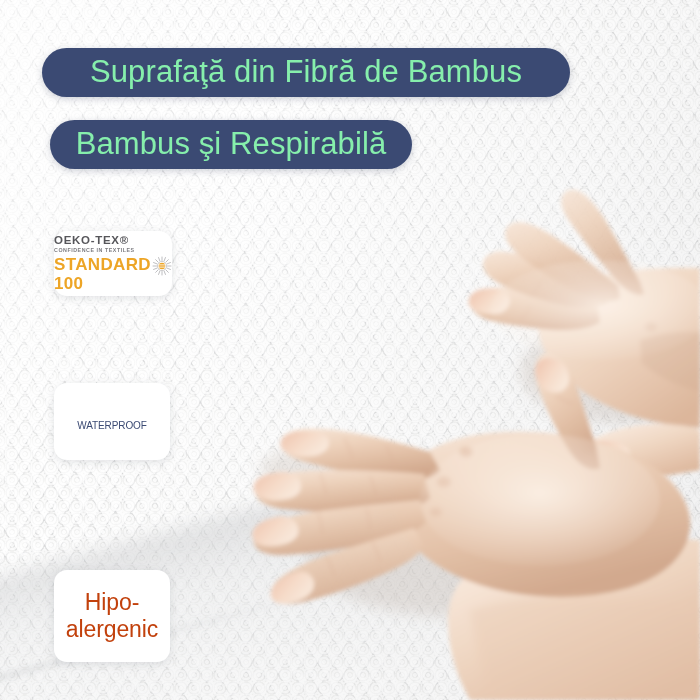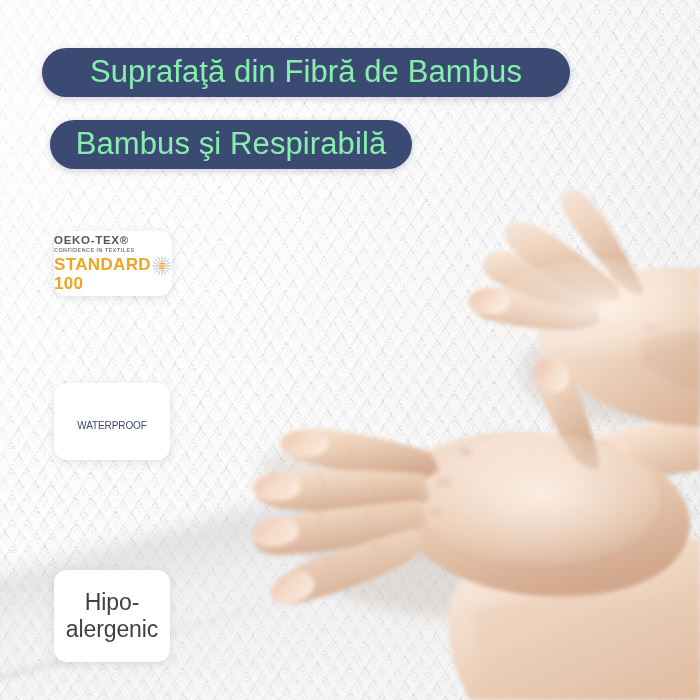--- a/index.html
+++ b/index.html
@@ -157,21 +157,21 @@
     line-height:1; letter-spacing:-0.4px;
   }
   .wp-bottom {
     font-size:10px; font-weight:400; color:#3b4a73;
     line-height:1; letter-spacing:-0.1px; margin-top:9px;
   }
 
   
   #badge-hipo { left:54px; top:570px; width:116px; height:92px; }
   .hipo-line {
-    font-size:23px; font-weight:400; color:#404040;
+    font-size:23px; font-weight:400; color:#c2410c;
     line-height:1.16; letter-spacing:-0.1px; text-align:center;
   }
 </style>
 </head>
 <body>
 
 <div id="stage">
 
   <div class="fabric-base"></div>
   <div class="fabric-weave-a"></div>

